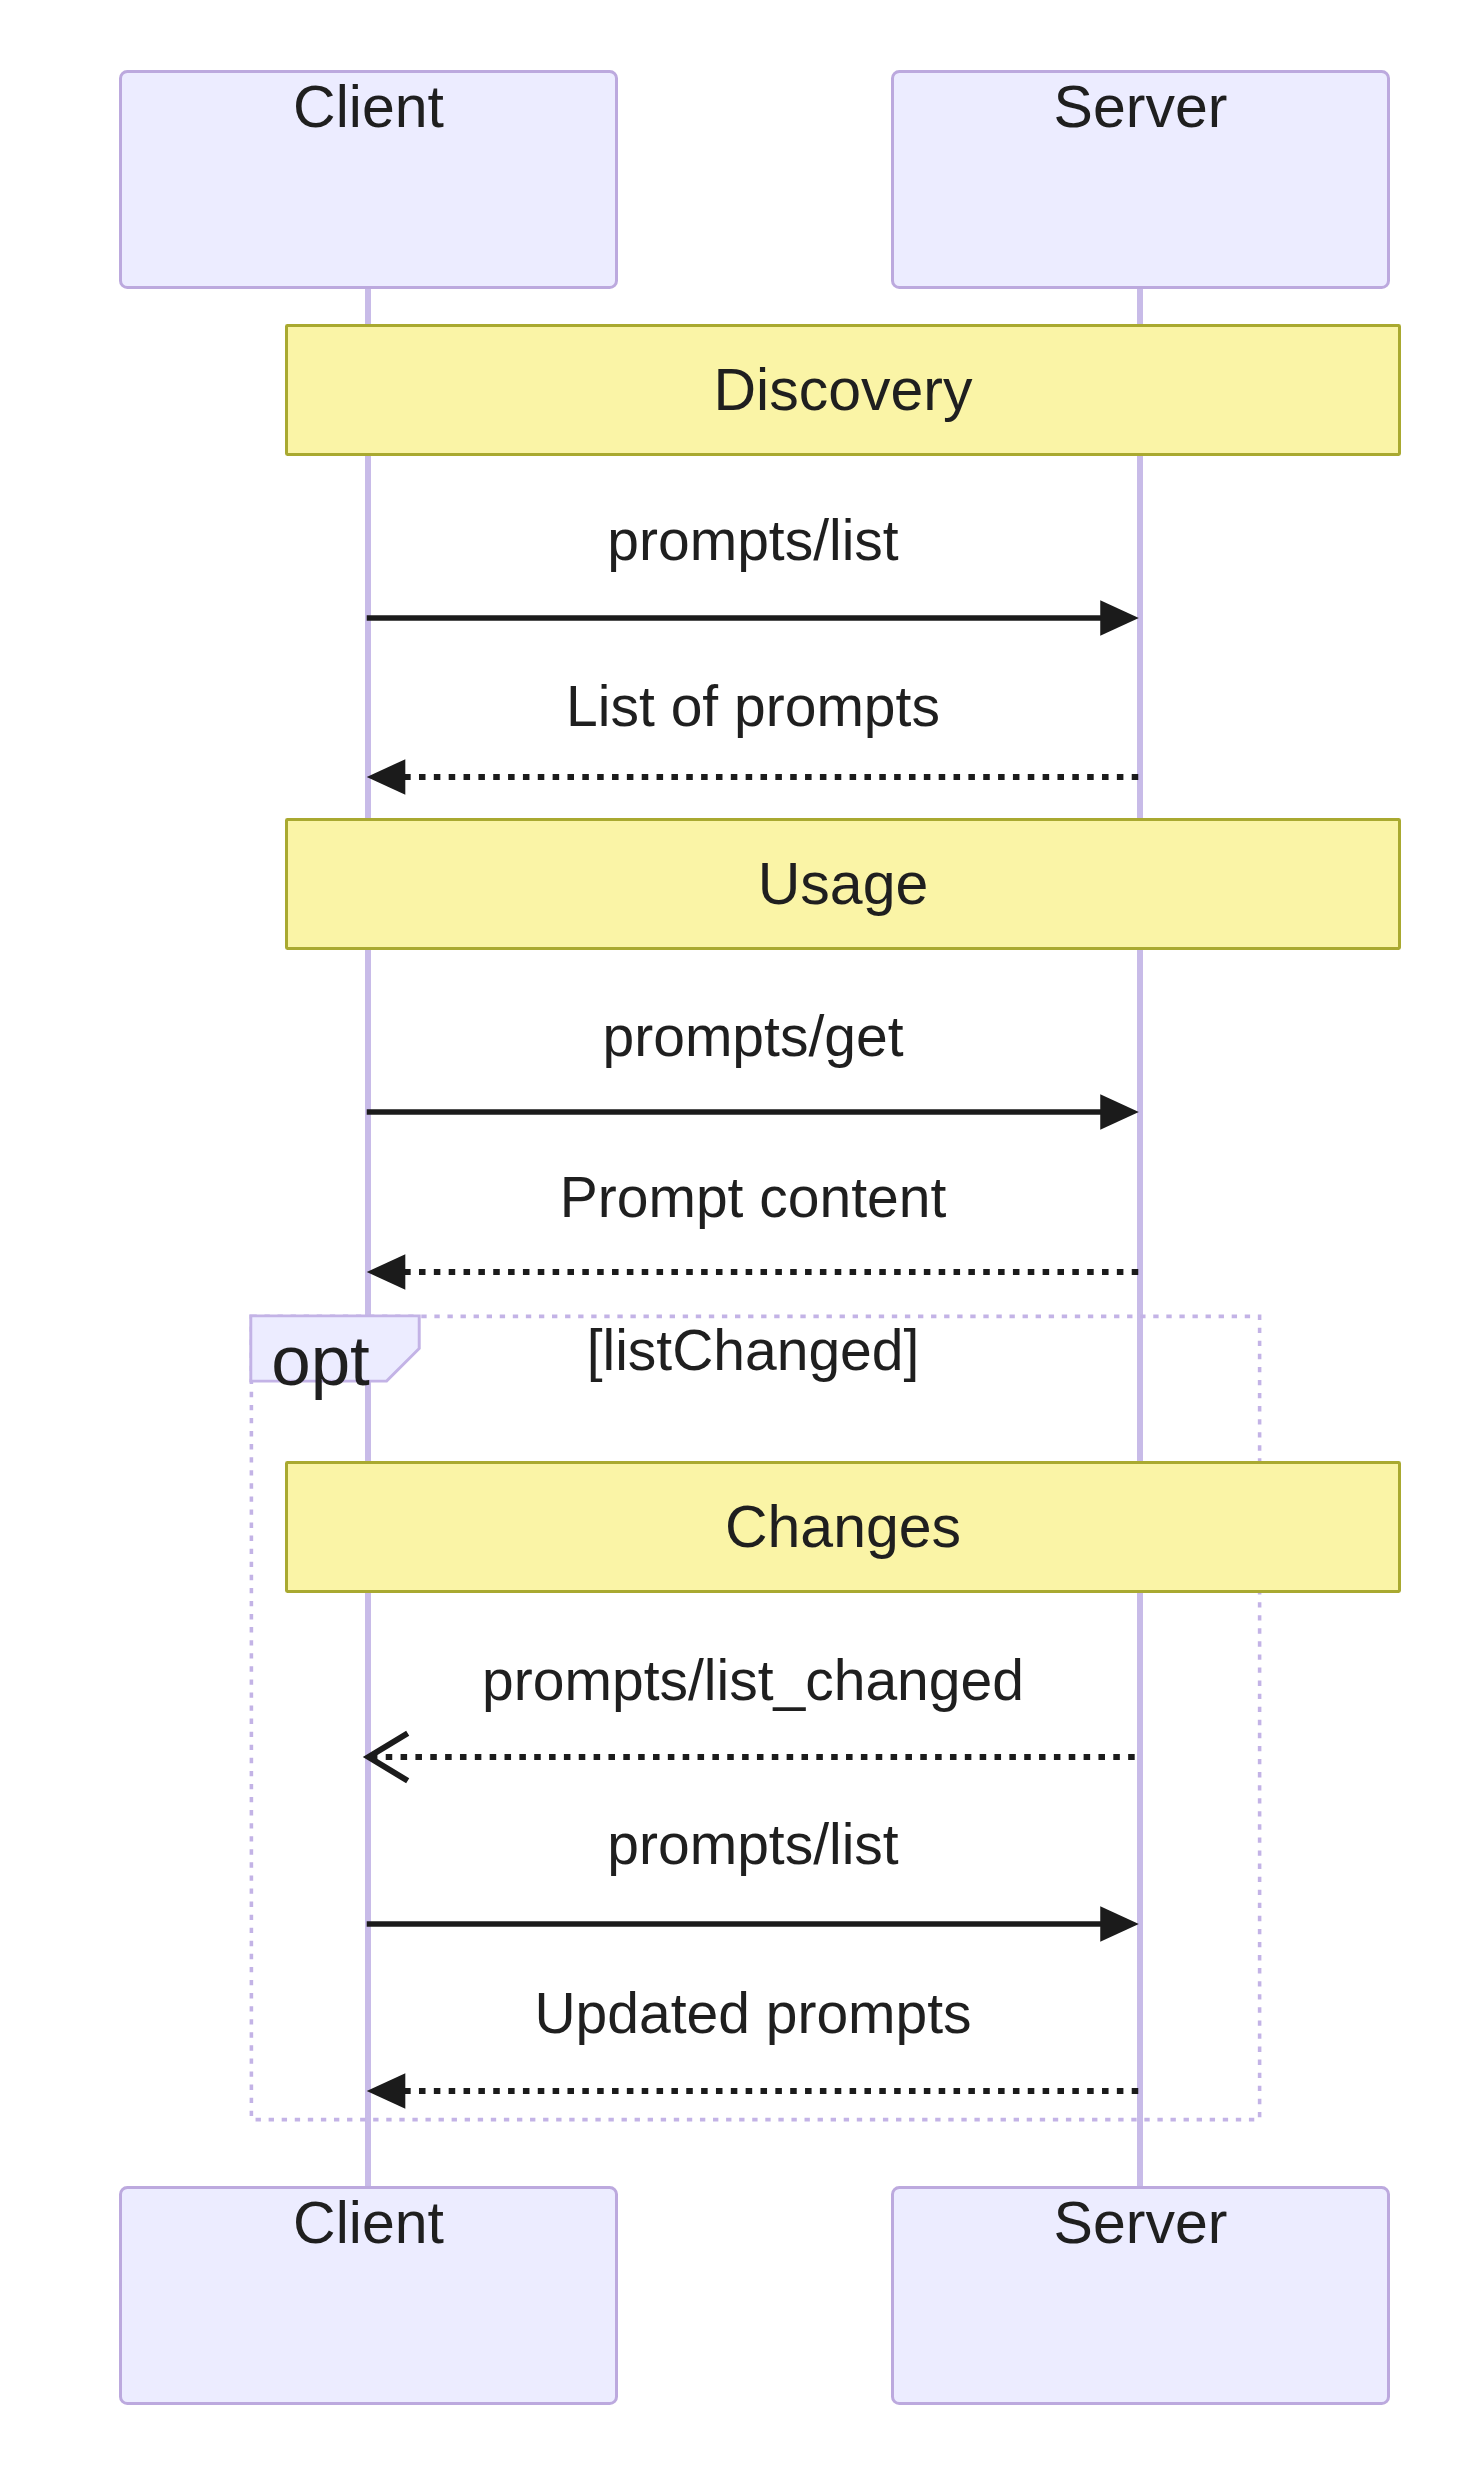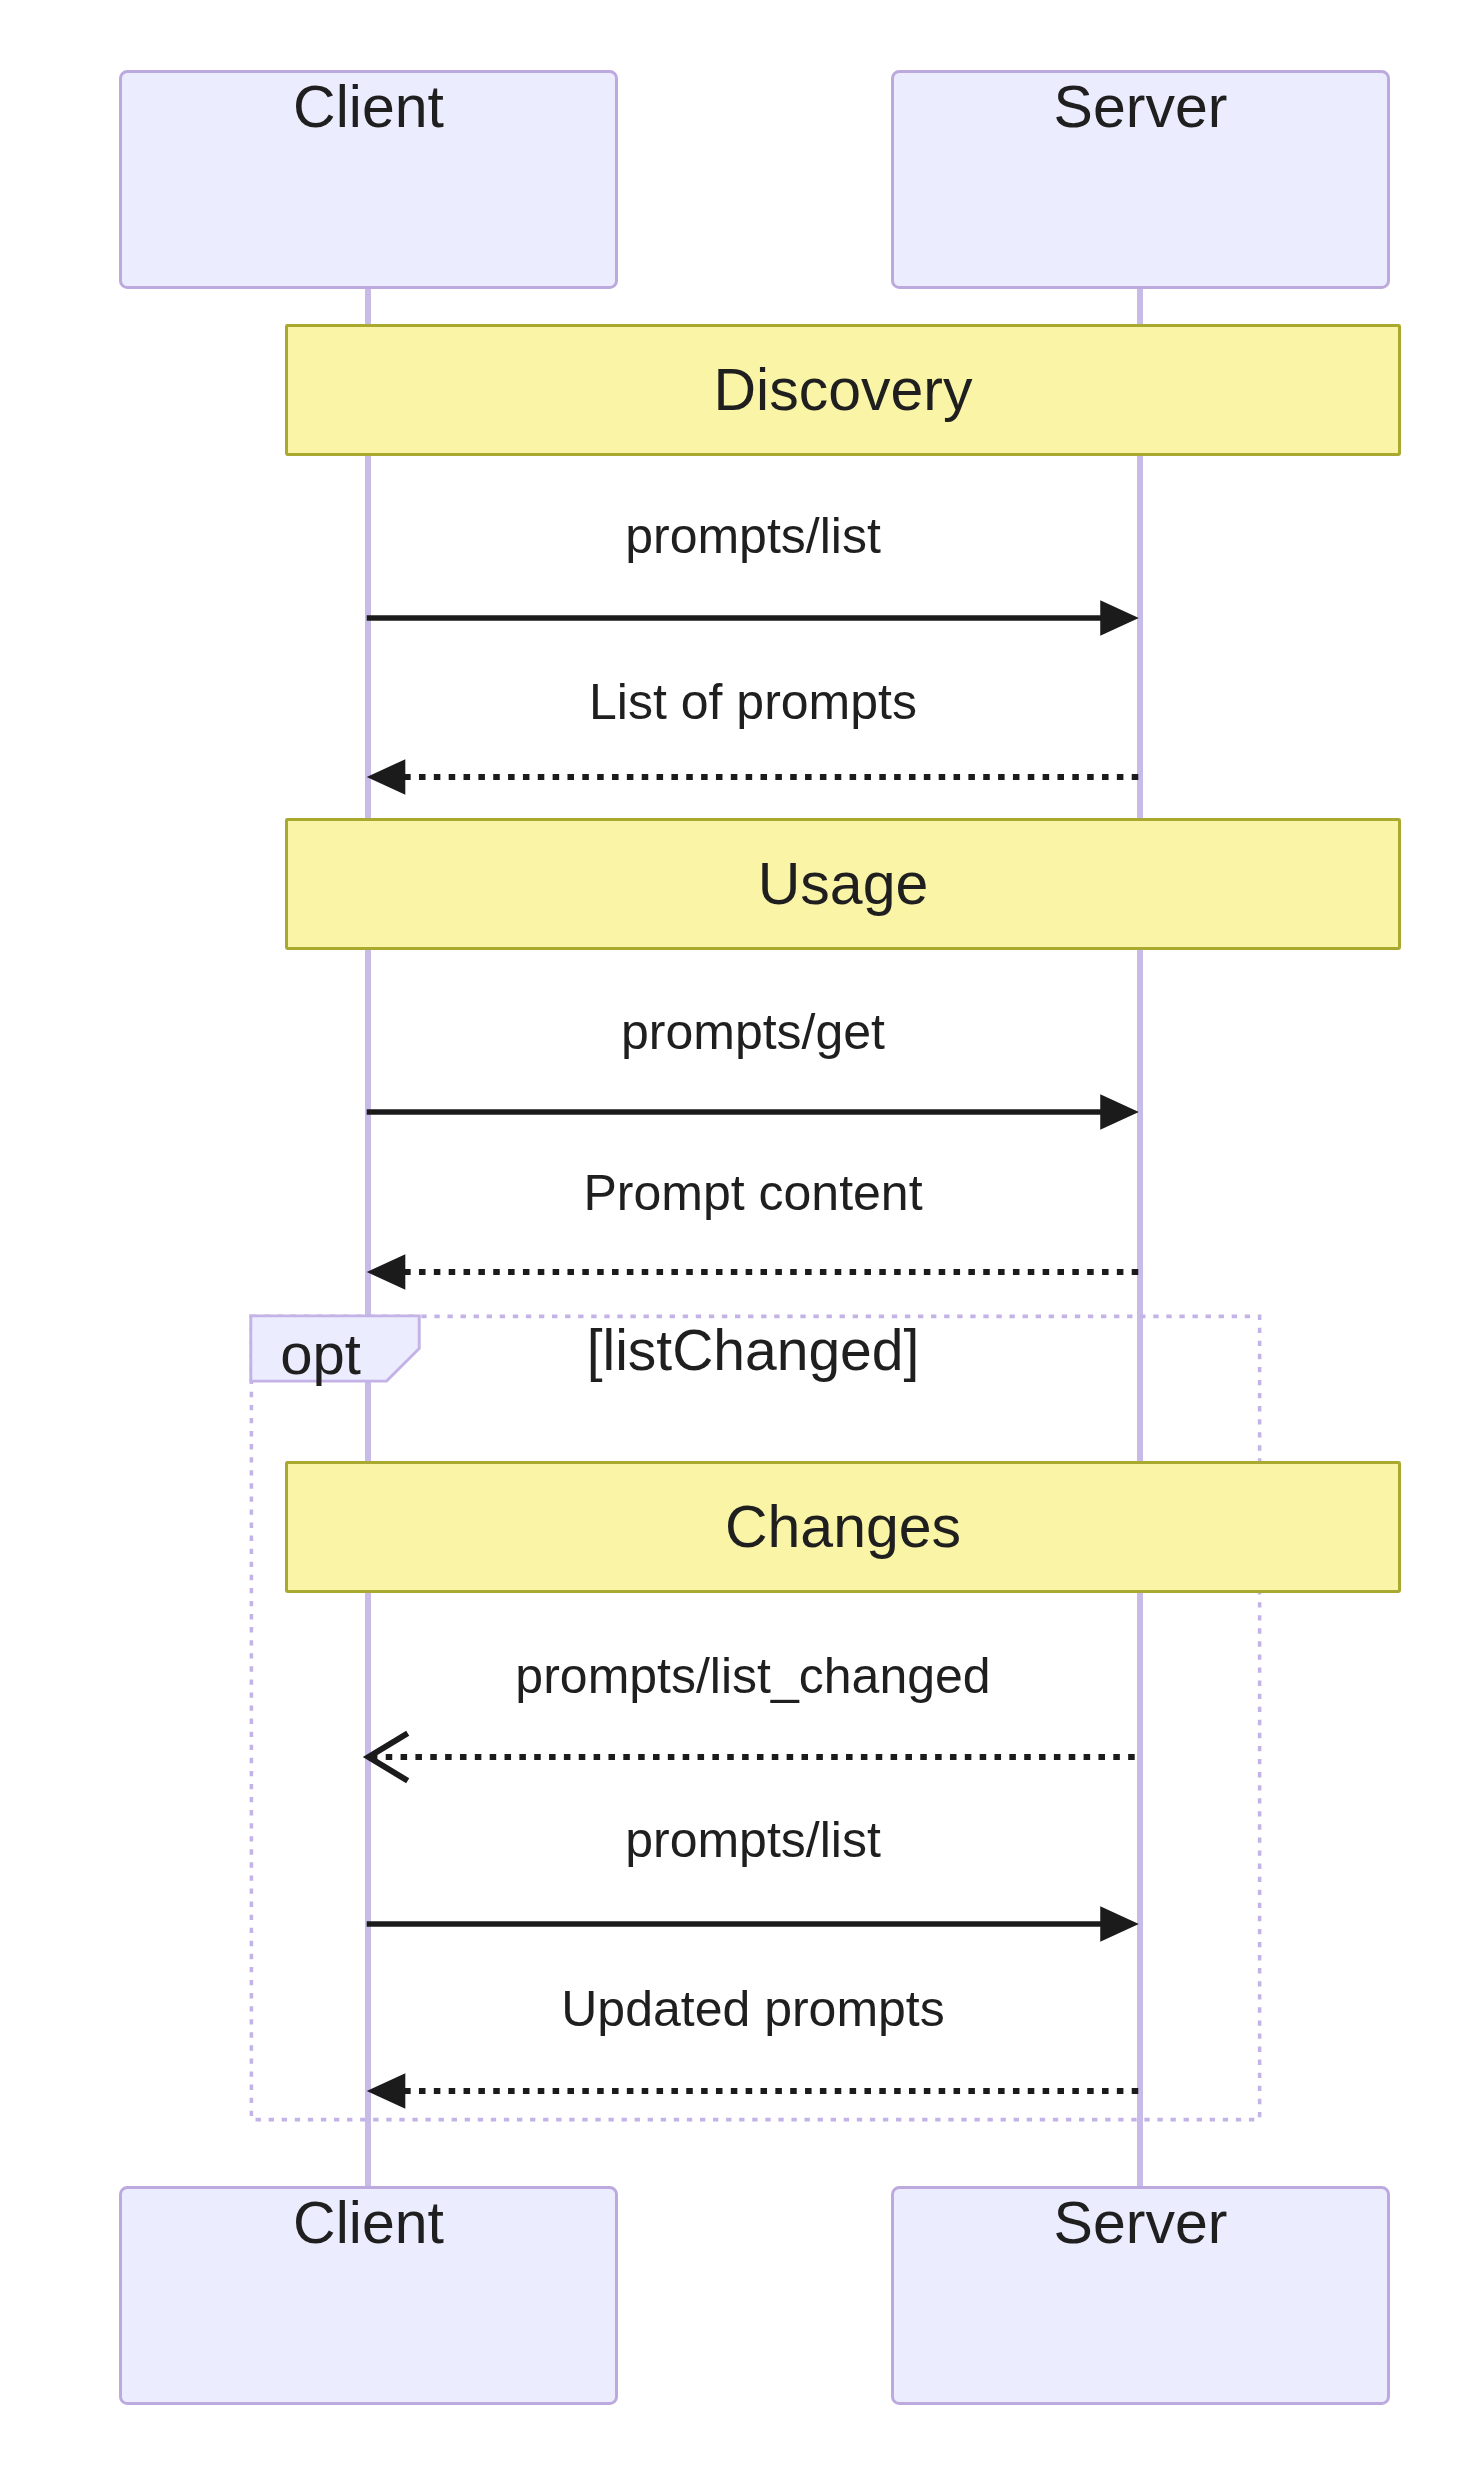--- a/index.html
+++ b/index.html
@@ -39,31 +39,31 @@
     position:absolute;left:285px;width:1116px;height:132px;
     background:var(--note-fill);
     border:3px solid var(--note-border);
     border-radius:2.4px;
     display:flex;align-items:center;justify-content:center;
     font-size:59px;
     box-sizing:border-box;
   }
   .msg-label{
     position:absolute;left:367px;width:772px;
-    text-align:center;font-size:50px;line-height:1.2;
+    text-align:center;font-size:57px;line-height:1.2;
   }
   .arrow{position:absolute;left:359px;width:784px;height:74px;}
   .arrow line{stroke:var(--arrow);}
   .arrow polygon{fill:var(--arrow);}
   .arrow polyline{stroke:var(--arrow);fill:none;}
   .opt-frame{position:absolute;left:249px;top:1314px;width:1013px;height:808px;}
   .opt-tab{position:absolute;left:249px;top:1314px;width:172px;height:69px;}
   .opt-tab-text{
     position:absolute;left:249px;top:1320px;width:143px;
-    text-align:center;font-size:58px;
+    text-align:center;font-size:71px;
   }
   .opt-condition{
     position:absolute;left:367px;top:1317px;width:772px;
     text-align:center;font-size:57px;
   }
 </style>
 </head>
 <body>
 
 <div id="canvas">

